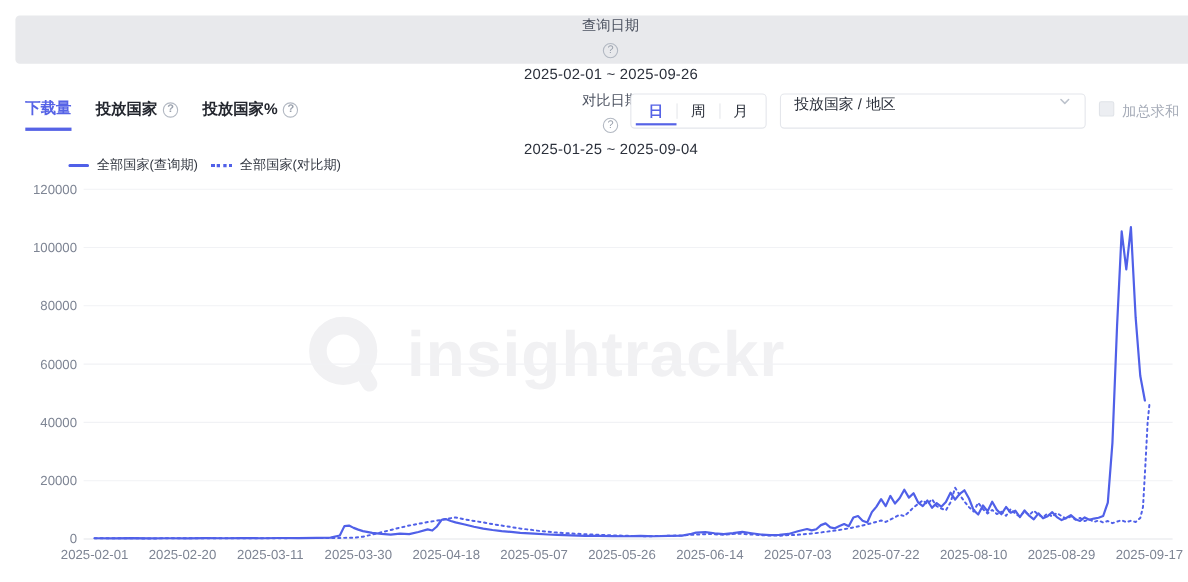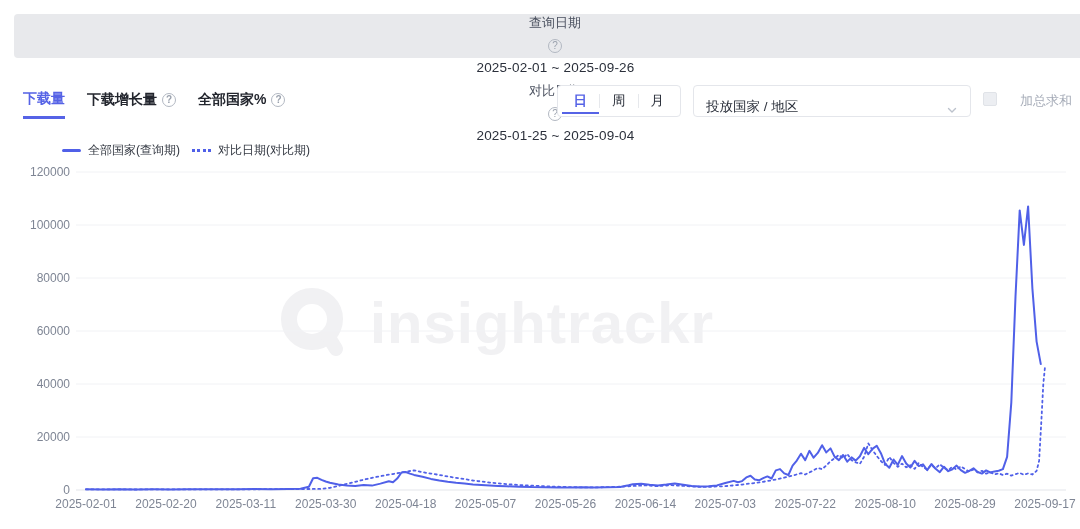--- a/index.html
+++ b/index.html
@@ -42,24 +42,24 @@
     border:1px solid #e4e6eb;border-radius:4px;box-sizing:border-box;padding:0 4px;
   }
   .seg-item{
     font-size:13.5px;color:#2b303b;padding:4px 12px 2px;cursor:pointer;
     border-bottom:2px solid transparent;line-height:1.4;
   }
   .seg-item.active{color:var(--accent);border-bottom-color:var(--accent);font-weight:bold}
   .seg-div{width:1px;height:14px;background:#e6e8ec}
   .dropdown{
     width:278px;height:32px;background:#fff;border:1px solid #e4e6eb;border-radius:4px;
-    box-sizing:border-box;display:flex;align-items:flex-end;justify-content:space-between;
+    box-sizing:border-box;display:flex;align-items:flex-start;justify-content:space-between;
     padding:0 12px;font-size:13.5px;color:#2b303b;cursor:pointer;
   }
-  .chk{display:flex;gap:23px;cursor:pointer;padding-right:2px}
+  .chk{display:flex;gap:7px;cursor:pointer;padding-right:2px}
   .chk-box{width:14px;height:14px;background:#eceef2;border:1px solid #e0e3e8;border-radius:2px;box-sizing:border-box}
   .chk-label{font-size:13px;color:#a6acb8;white-space:nowrap}
   
   .legend{position:absolute;left:62px;top:142px;display:flex;align-items:center;gap:12px;z-index:3}
   .legend-item{display:flex;align-items:center;gap:7px;cursor:pointer}
   .lg-solid{width:19px;border-top:3px solid var(--line);border-radius:2px}
   .lg-dotted{width:19px;border-top:3px dotted var(--line)}
   .lg-label{font-size:12px;color:#333842}
   
   .watermark{
@@ -89,25 +89,25 @@
   <span class="help">?</span>
   <div class="dateinput">2025-01-25  ~  2025-09-04</div>
 </div>
 
 <div class="toolbar">
   <div class="tabs">
     <div class="tab active">
       <span class="tab-label">下载量</span>
     </div>
     <div class="tab">
-      <span class="tab-label">下载增长量</span>
+      <span class="tab-label">投放国家</span>
       <span class="help">?</span>
     </div>
     <div class="tab">
-      <span class="tab-label">全部国家%</span>
+      <span class="tab-label">投放国家%</span>
       <span class="help">?</span>
     </div>
   </div>
 
   <div class="rightctl">
     <div class="seg">
       <span class="seg-item active">日</span>
       <span class="seg-div"></span>
       <span class="seg-item">周</span>
       <span class="seg-div"></span>
@@ -128,21 +128,21 @@
   </div>
 </div>
 
 <div class="legend">
   <div class="legend-item">
     <span class="lg-solid"></span>
     <span class="lg-label">全部国家(查询期)</span>
   </div>
   <div class="legend-item">
     <span class="lg-dotted"></span>
-    <span class="lg-label">对比日期(对比期)</span>
+    <span class="lg-label">全部国家(对比期)</span>
   </div>
 </div>
 
 <div class="watermark">
   <svg width="76" height="78" viewBox="0 0 76 78">
     <circle cx="34" cy="35" r="23" fill="none" stroke="#f1f1f3" stroke-width="16"></circle>
     <path d="M50 52 L58 65" stroke="#f1f1f3" stroke-width="14" stroke-linecap="round"></path>
   </svg>
   <span class="wm-text">insightrackr</span>
 </div>

